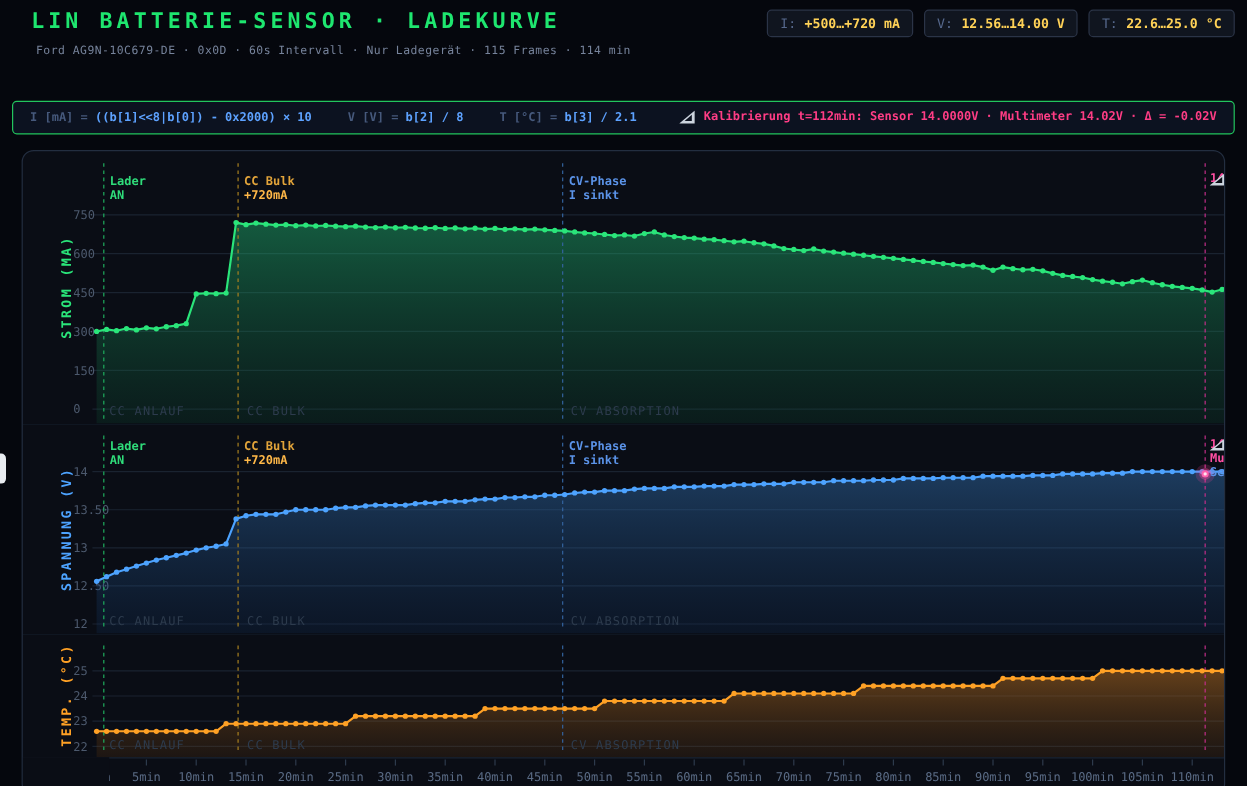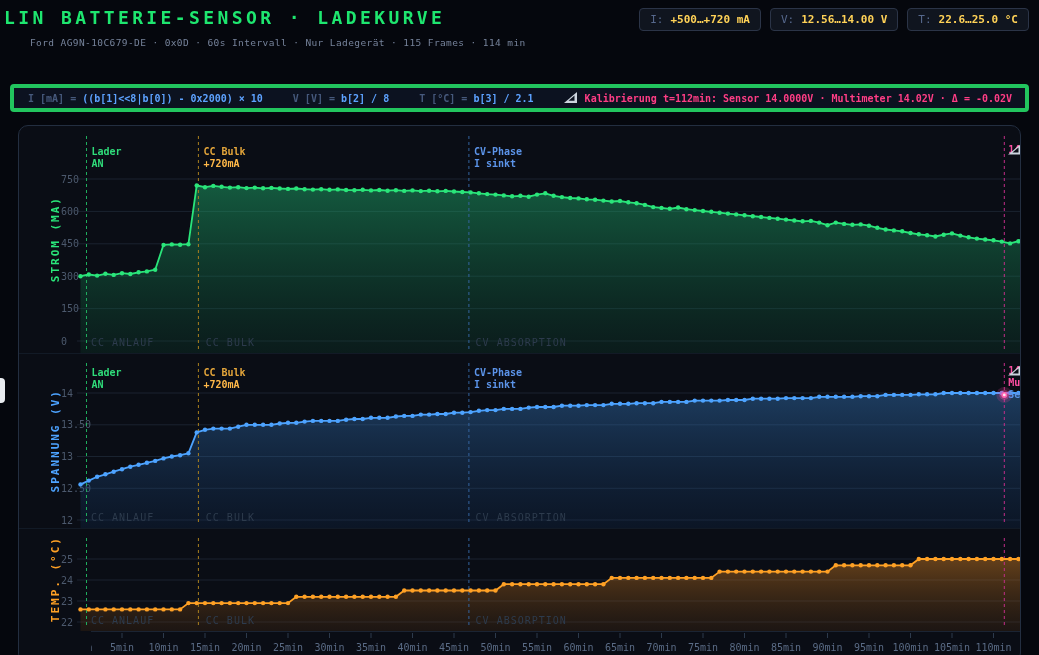--- a/index.html
+++ b/index.html
@@ -3,43 +3,43 @@
 <meta charset="utf-8">
 <style>
   html,body{margin:0;padding:0;}
   body{
     width:1039px;height:655px;position:relative;overflow:hidden;
     background:#05070d;
     font-family:"DejaVu Sans Mono","Liberation Mono",monospace;
     -webkit-font-smoothing:antialiased;
   }
   .title{
-    position:absolute;left:4px;top:7px;
+    position:absolute;left:26px;top:7px;
     font-size:18px;font-weight:bold;color:#1ee66f;letter-spacing:3.4px;white-space:nowrap;
   }
   .subtitle{
     position:absolute;left:30px;top:37px;
     font-size:9.5px;color:#76839b;letter-spacing:.4px;white-space:nowrap;
   }
   .badges{position:absolute;right:10px;top:8px;display:flex;gap:9px;}
   .badge{
     background:#10151f;border:1px solid #2b3447;border-radius:4px;
     padding:4px 10px;font-size:11px;white-space:nowrap;display:flex;align-items:center;
   }
   .badge .bl{color:#56688c;margin-right:7px;}
   .badge .bv{color:#ffd257;font-weight:bold;}
   .formula-bar{
     position:absolute;left:10px;right:10px;top:84px;height:28px;box-sizing:border-box;
-    background:#0c1220;border:4px solid #22c55e;border-radius:4px;
+    background:#0c1220;border:1px solid #22c55e;border-radius:4px;
     display:flex;align-items:center;padding:0 14px;font-size:10px;white-space:nowrap;
   }
   .formula{margin-right:30px;}
   .f-label{color:#46597c;font-weight:bold;}
   .f-expr{color:#5da2ff;font-weight:bold;}
-  .calib{margin-left:auto;display:flex;align-items:center;gap:8px;color:#ff3d85;font-weight:bold;}
+  .calib{margin-left:auto;display:flex;align-items:flex-start;gap:8px;color:#ff3d85;font-weight:bold;}
   .chart-panel{
     position:absolute;left:18px;top:125px;width:1003px;height:538px;box-sizing:border-box;
     background:#0a0d15;border:1px solid #232e40;border-radius:10px;overflow:hidden;
   }
   .chart-row{position:absolute;left:0;width:1001px;}
   .chart-row.sep{box-shadow:inset 0 1px 0 #121a26;}
   .chart-row svg{position:absolute;left:0;top:0;}
   .ylabel{position:absolute;left:30px;top:0;bottom:0;display:flex;align-items:center;pointer-events:none;}
   .ylabel span{
     writing-mode:vertical-rl;transform:rotate(180deg);

